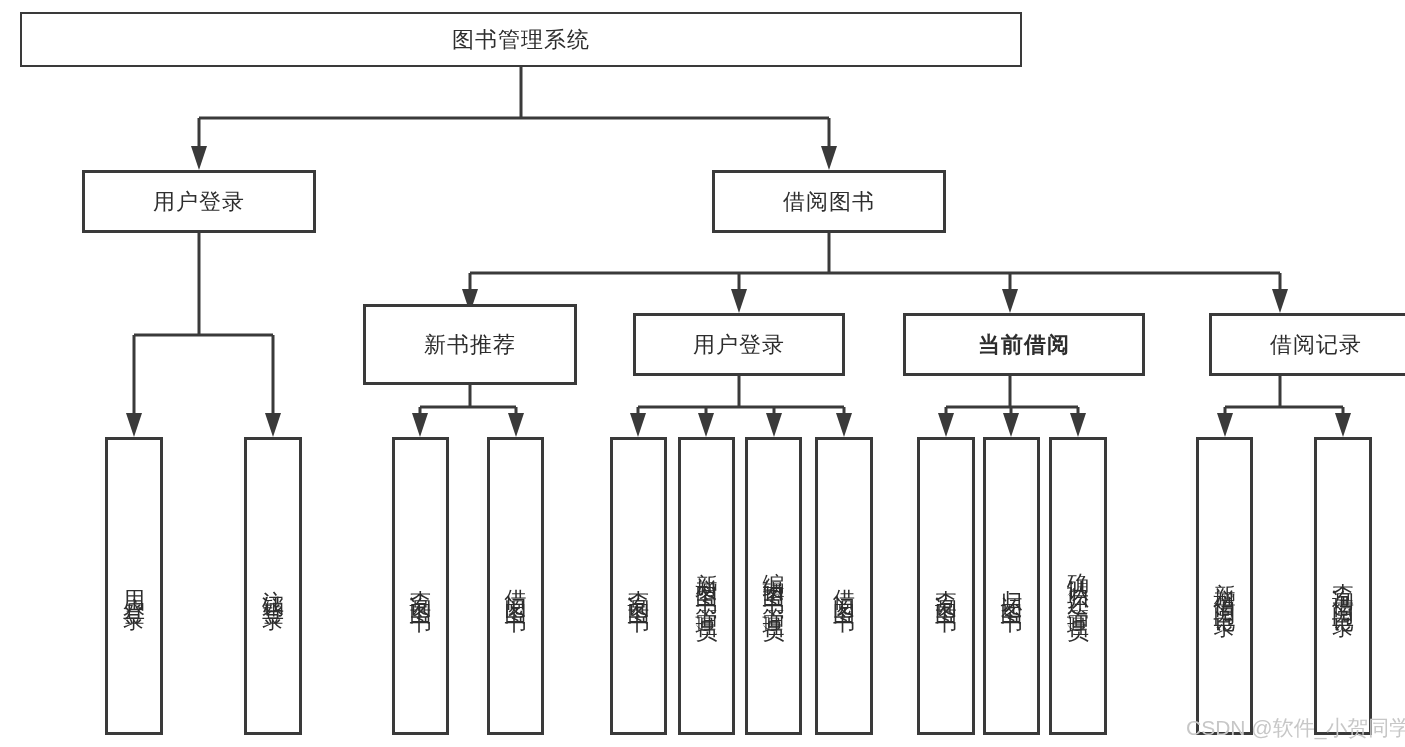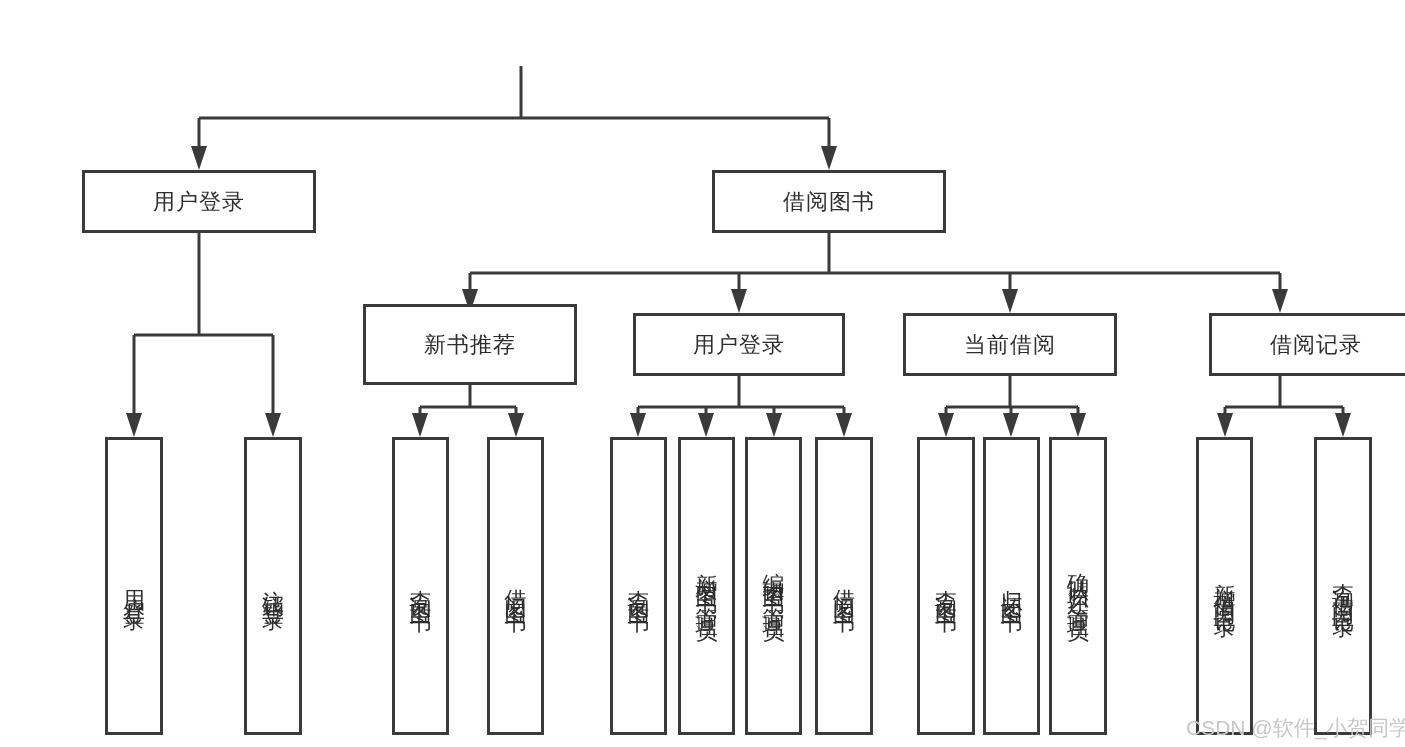--- a/index.html
+++ b/index.html
@@ -86,35 +86,38 @@
       <polygon points="766,413 782,413 774,437"></polygon>
       <polygon points="836,413 852,413 844,437"></polygon>
       <polygon points="938,413 954,413 946,437"></polygon>
       <polygon points="1003,413 1019,413 1011,437"></polygon>
       <polygon points="1070,413 1086,413 1078,437"></polygon>
       <polygon points="1217,413 1233,413 1225,437"></polygon>
       <polygon points="1335,413 1351,413 1343,437"></polygon>
     </g>
   </svg>
 
+  <div class="node root" style="left:20px; top:12px; width:1002px; height:55px;">
+    <span>图书管理系统</span>
+  </div>
 
   <div class="node" style="left:82px; top:170px; width:234px; height:63px;">
     <span>用户登录</span>
   </div>
   <div class="node" style="left:712px; top:170px; width:234px; height:63px;">
     <span>借阅图书</span>
   </div>
 
   <div class="node" style="left:363px; top:304px; width:214px; height:81px;">
     <span>新书推荐</span>
   </div>
   <div class="node" style="left:633px; top:313px; width:212px; height:63px;">
     <span>用户登录</span>
   </div>
-  <div class="node" style="left:903px; top:313px; width:214px; height:63px;">
+  <div class="node" style="left:903px; top:313px; width:242px; height:63px;font-weight:bold;">
     <span>当前借阅</span>
   </div>
   <div class="node" style="left:1173px; top:313px; width:214px; height:63px;margin-left:36px;">
     <span>借阅记录</span>
   </div>
 
   <div class="node vnode" style="left:105px; top:437px; width:58px; height:298px;">
     <span>用户登录</span>
   </div>
   <div class="node vnode" style="left:244px; top:437px; width:58px; height:298px;">

